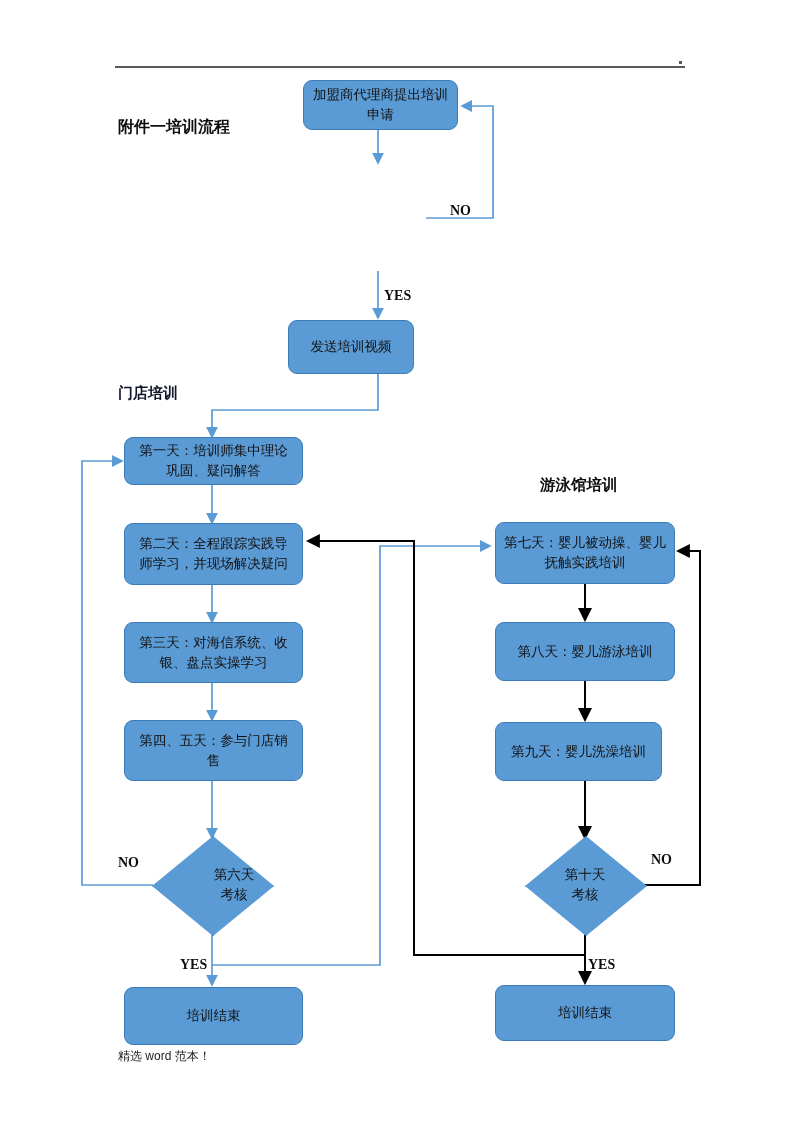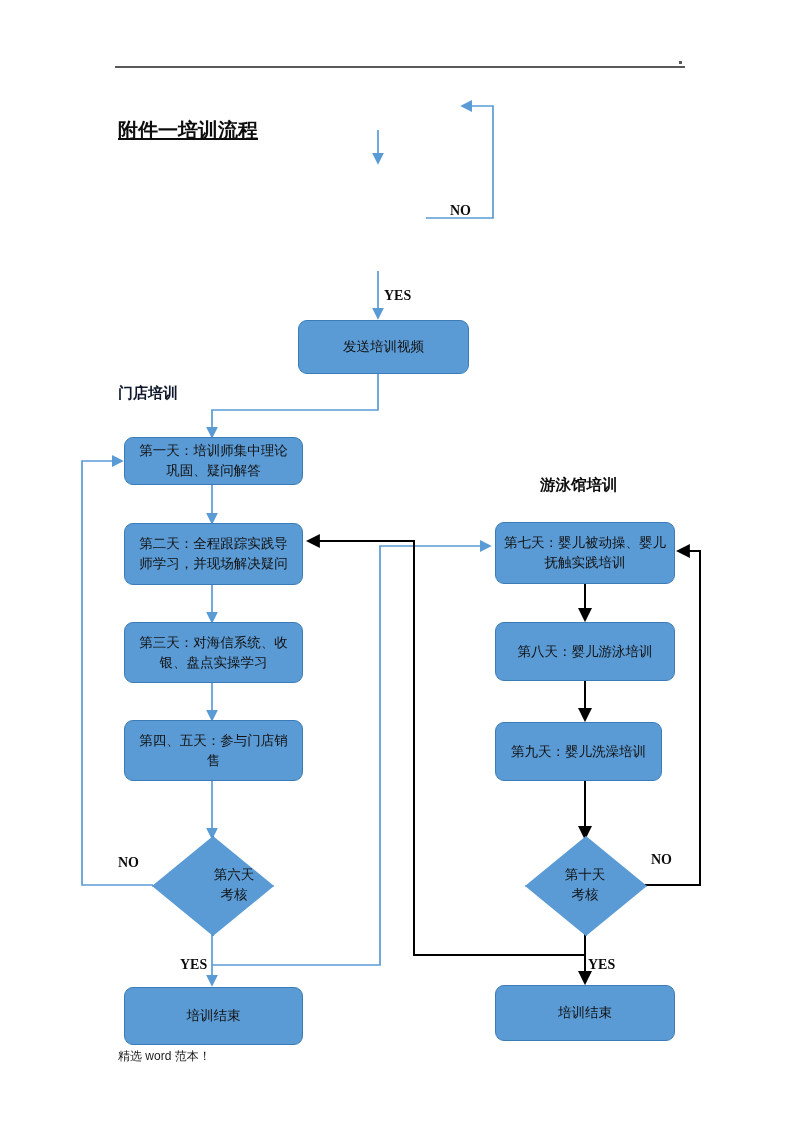--- a/index.html
+++ b/index.html
@@ -17,21 +17,21 @@
   .dia .dtext{position:relative;z-index:2;}
   .dia .dshape{position:absolute;left:0;top:0;width:100%;height:100%;
         background:#5B9BD5;border:1px solid #3B7CB8;
         clip-path:polygon(50% 0%,100% 50%,50% 100%,0% 50%);z-index:1;}
 
   .edgelabel{position:absolute;font-family:"Liberation Serif","DejaVu Serif",serif;
         font-size:14px;font-weight:700;color:#0d0d0d;white-space:nowrap;}
 
   .secttitle{position:absolute;white-space:nowrap;
         font-family:"Liberation Sans","DejaVu Sans",sans-serif;font-weight:700;}
-  #title-main{font-size:20px;color:#0d0d0d;text-decoration:underline;}
+  #title-main{font-size:16px;color:#0d0d0d;}
   #title-store{font-size:15px;color:#0f172a;font-weight:700;}
   #title-pool{font-size:15.5px;color:#0d0d0d;}
 
   #toprule{position:absolute;background:#595959;}
   #topdot{position:absolute;background:#595959;}
   #footer{position:absolute;font-family:"Liberation Sans","DejaVu Sans",sans-serif;
         font-size:12px;color:#1a1a1a;white-space:nowrap;}
 </style>
 </head>
 <body>
@@ -97,23 +97,24 @@
     </g>
   </svg>
 
   <div class="edgelabel" style="left:450px;top:203px;">NO</div>
   <div class="edgelabel" style="left:384px;top:288px;">YES</div>
   <div class="edgelabel" style="left:118px;top:855px;">NO</div>
   <div class="edgelabel" style="left:180px;top:957px;">YES</div>
   <div class="edgelabel" style="left:651px;top:852px;">NO</div>
   <div class="edgelabel" style="left:588px;top:957px;">YES</div>
 
+  <div class="node proc" style="left:303px;top:80px;width:155px;height:50px;">加盟商代理商提出培训申请</div>
 
 
-  <div class="node proc" style="left:298px;top:320px;width:171px;height:54px;">发送培训视频</div>
+  <div class="node proc" style="left:288px;top:320px;width:126px;height:54px;">发送培训视频</div>
 
   <div class="node proc" style="left:124px;top:437px;width:179px;height:48px;">第一天：培训师集中理论巩固、疑问解答</div>
 
   <div class="node proc" style="left:124px;top:523px;width:179px;height:62px;">第二天：全程跟踪实践导师学习，并现场解决疑问</div>
 
   <div class="node proc" style="left:124px;top:622px;width:179px;height:61px;">第三天：对海信系统、收银、盘点实操学习</div>
 
   <div class="node proc" style="left:124px;top:720px;width:179px;height:61px;">第四、五天：参与门店销售</div>
 
   <div class="node dia" style="left:152px;top:836px;width:120px;height:98px;">

